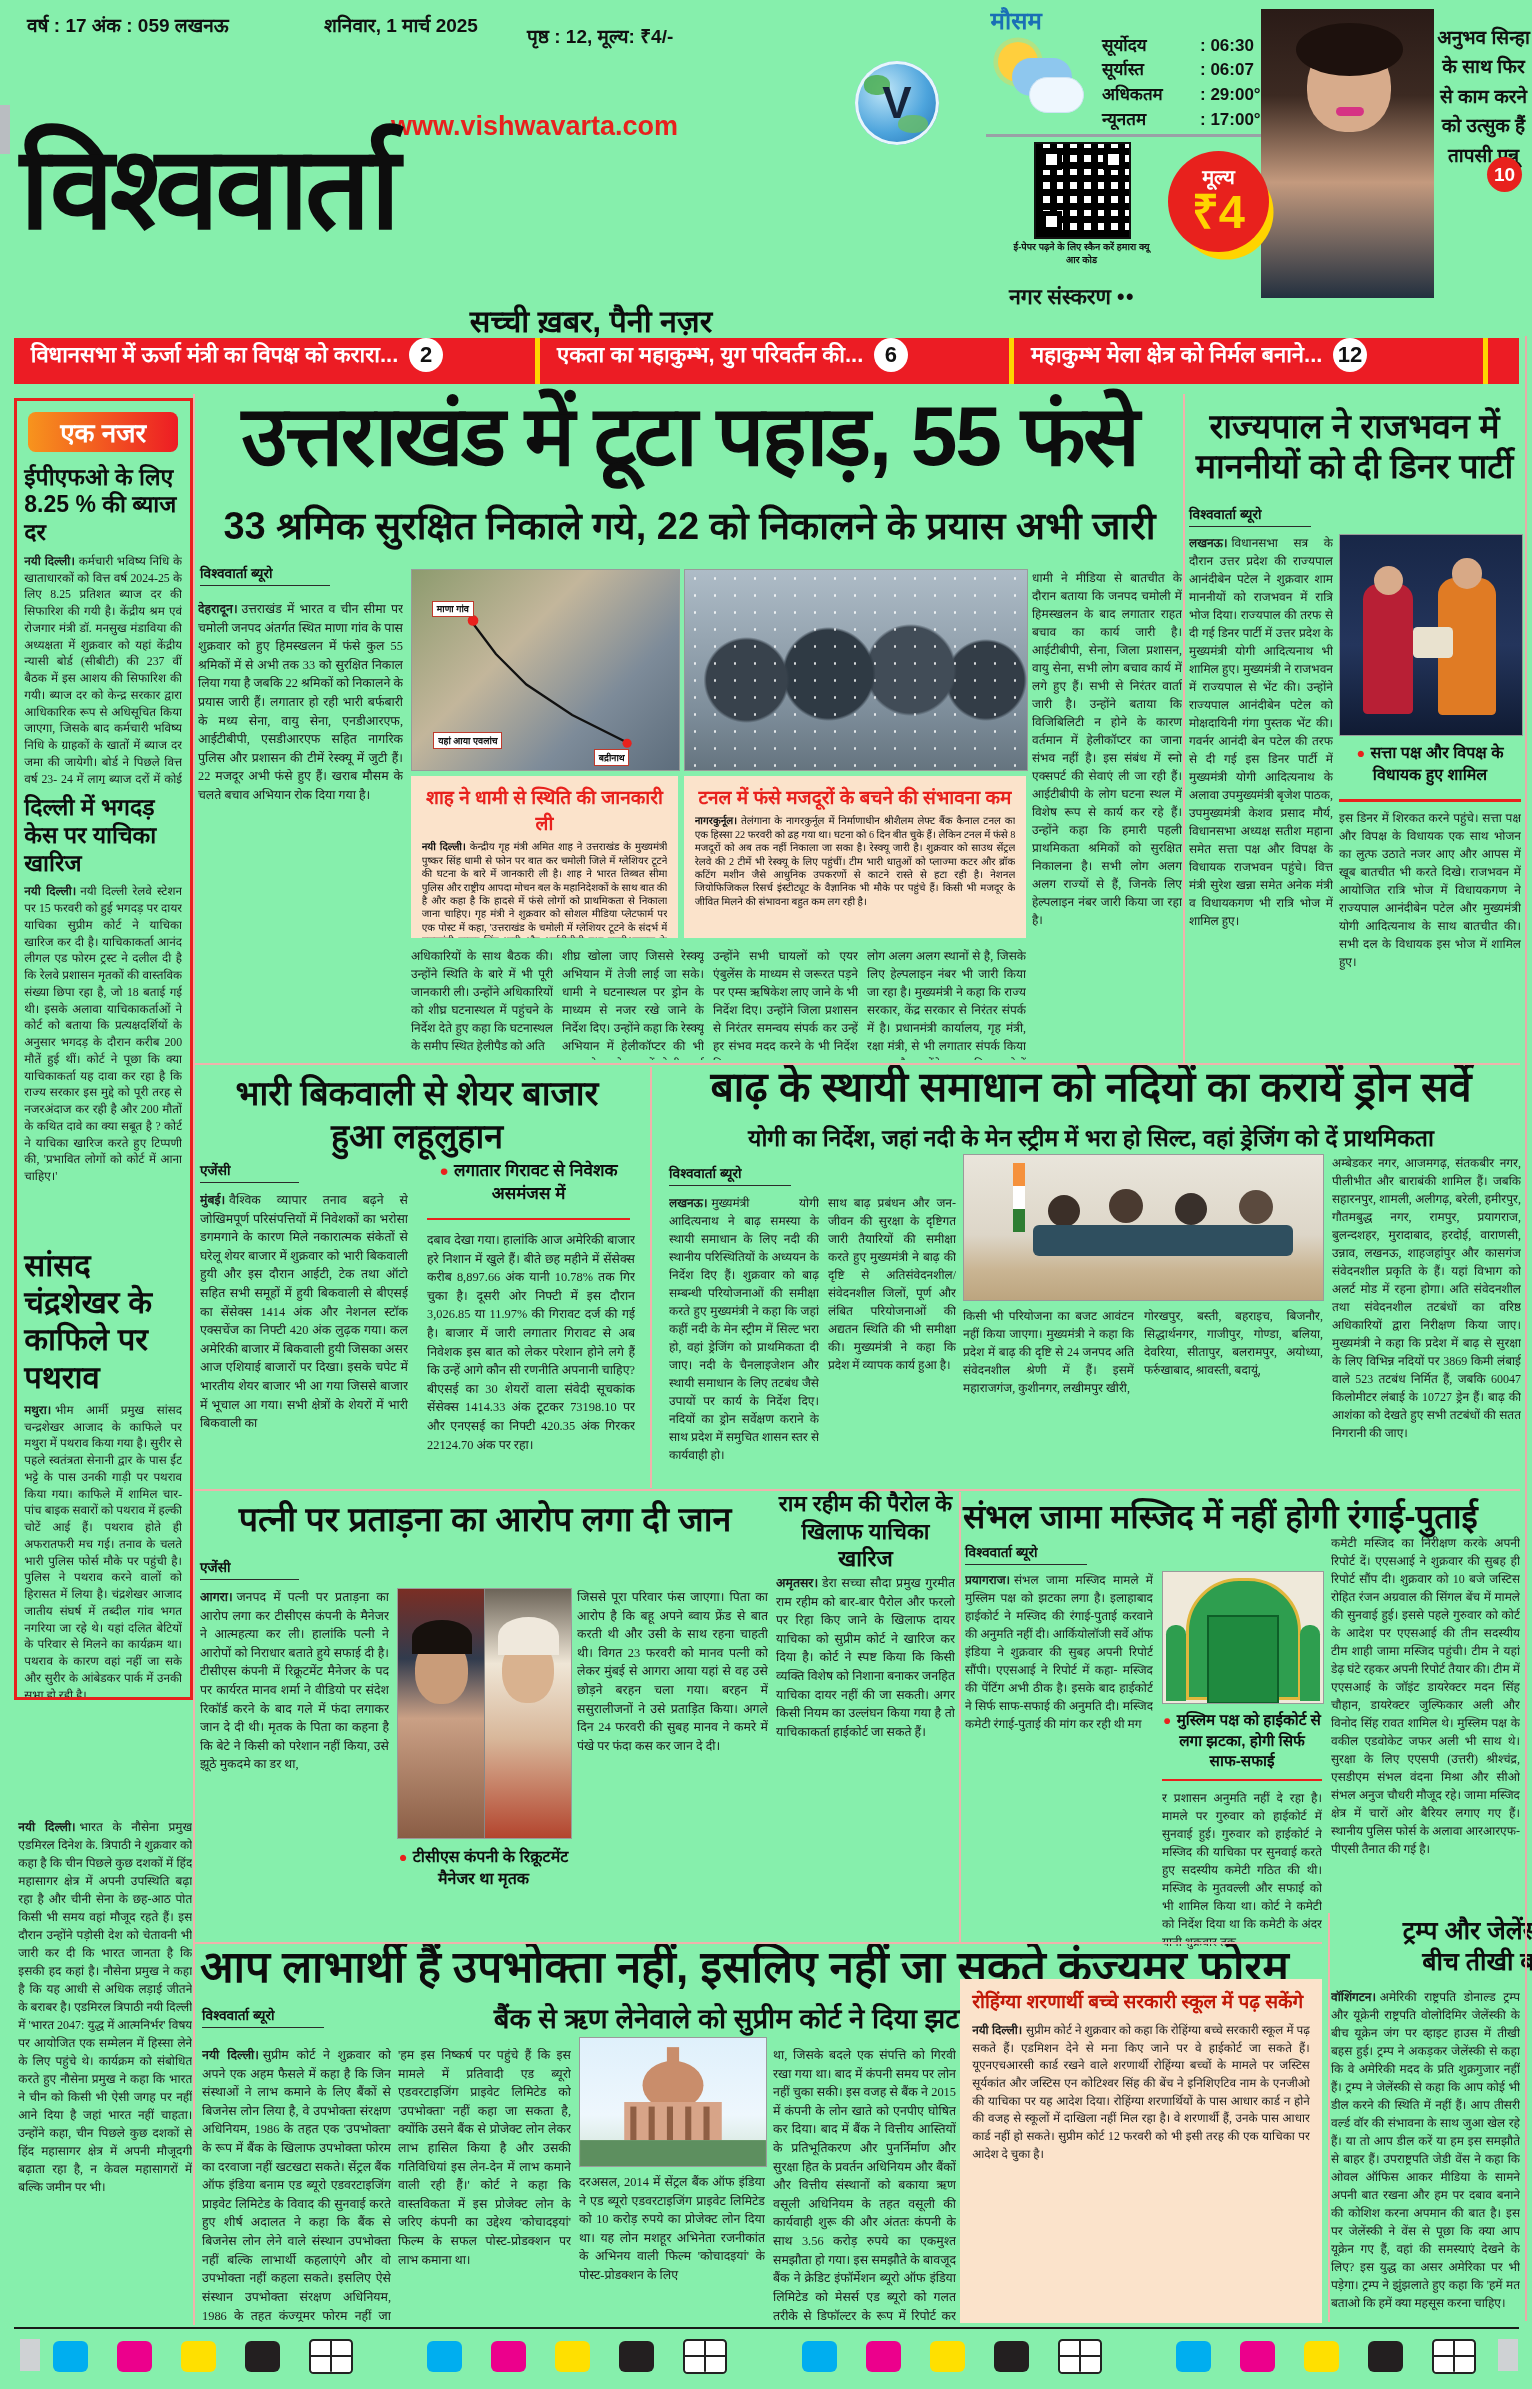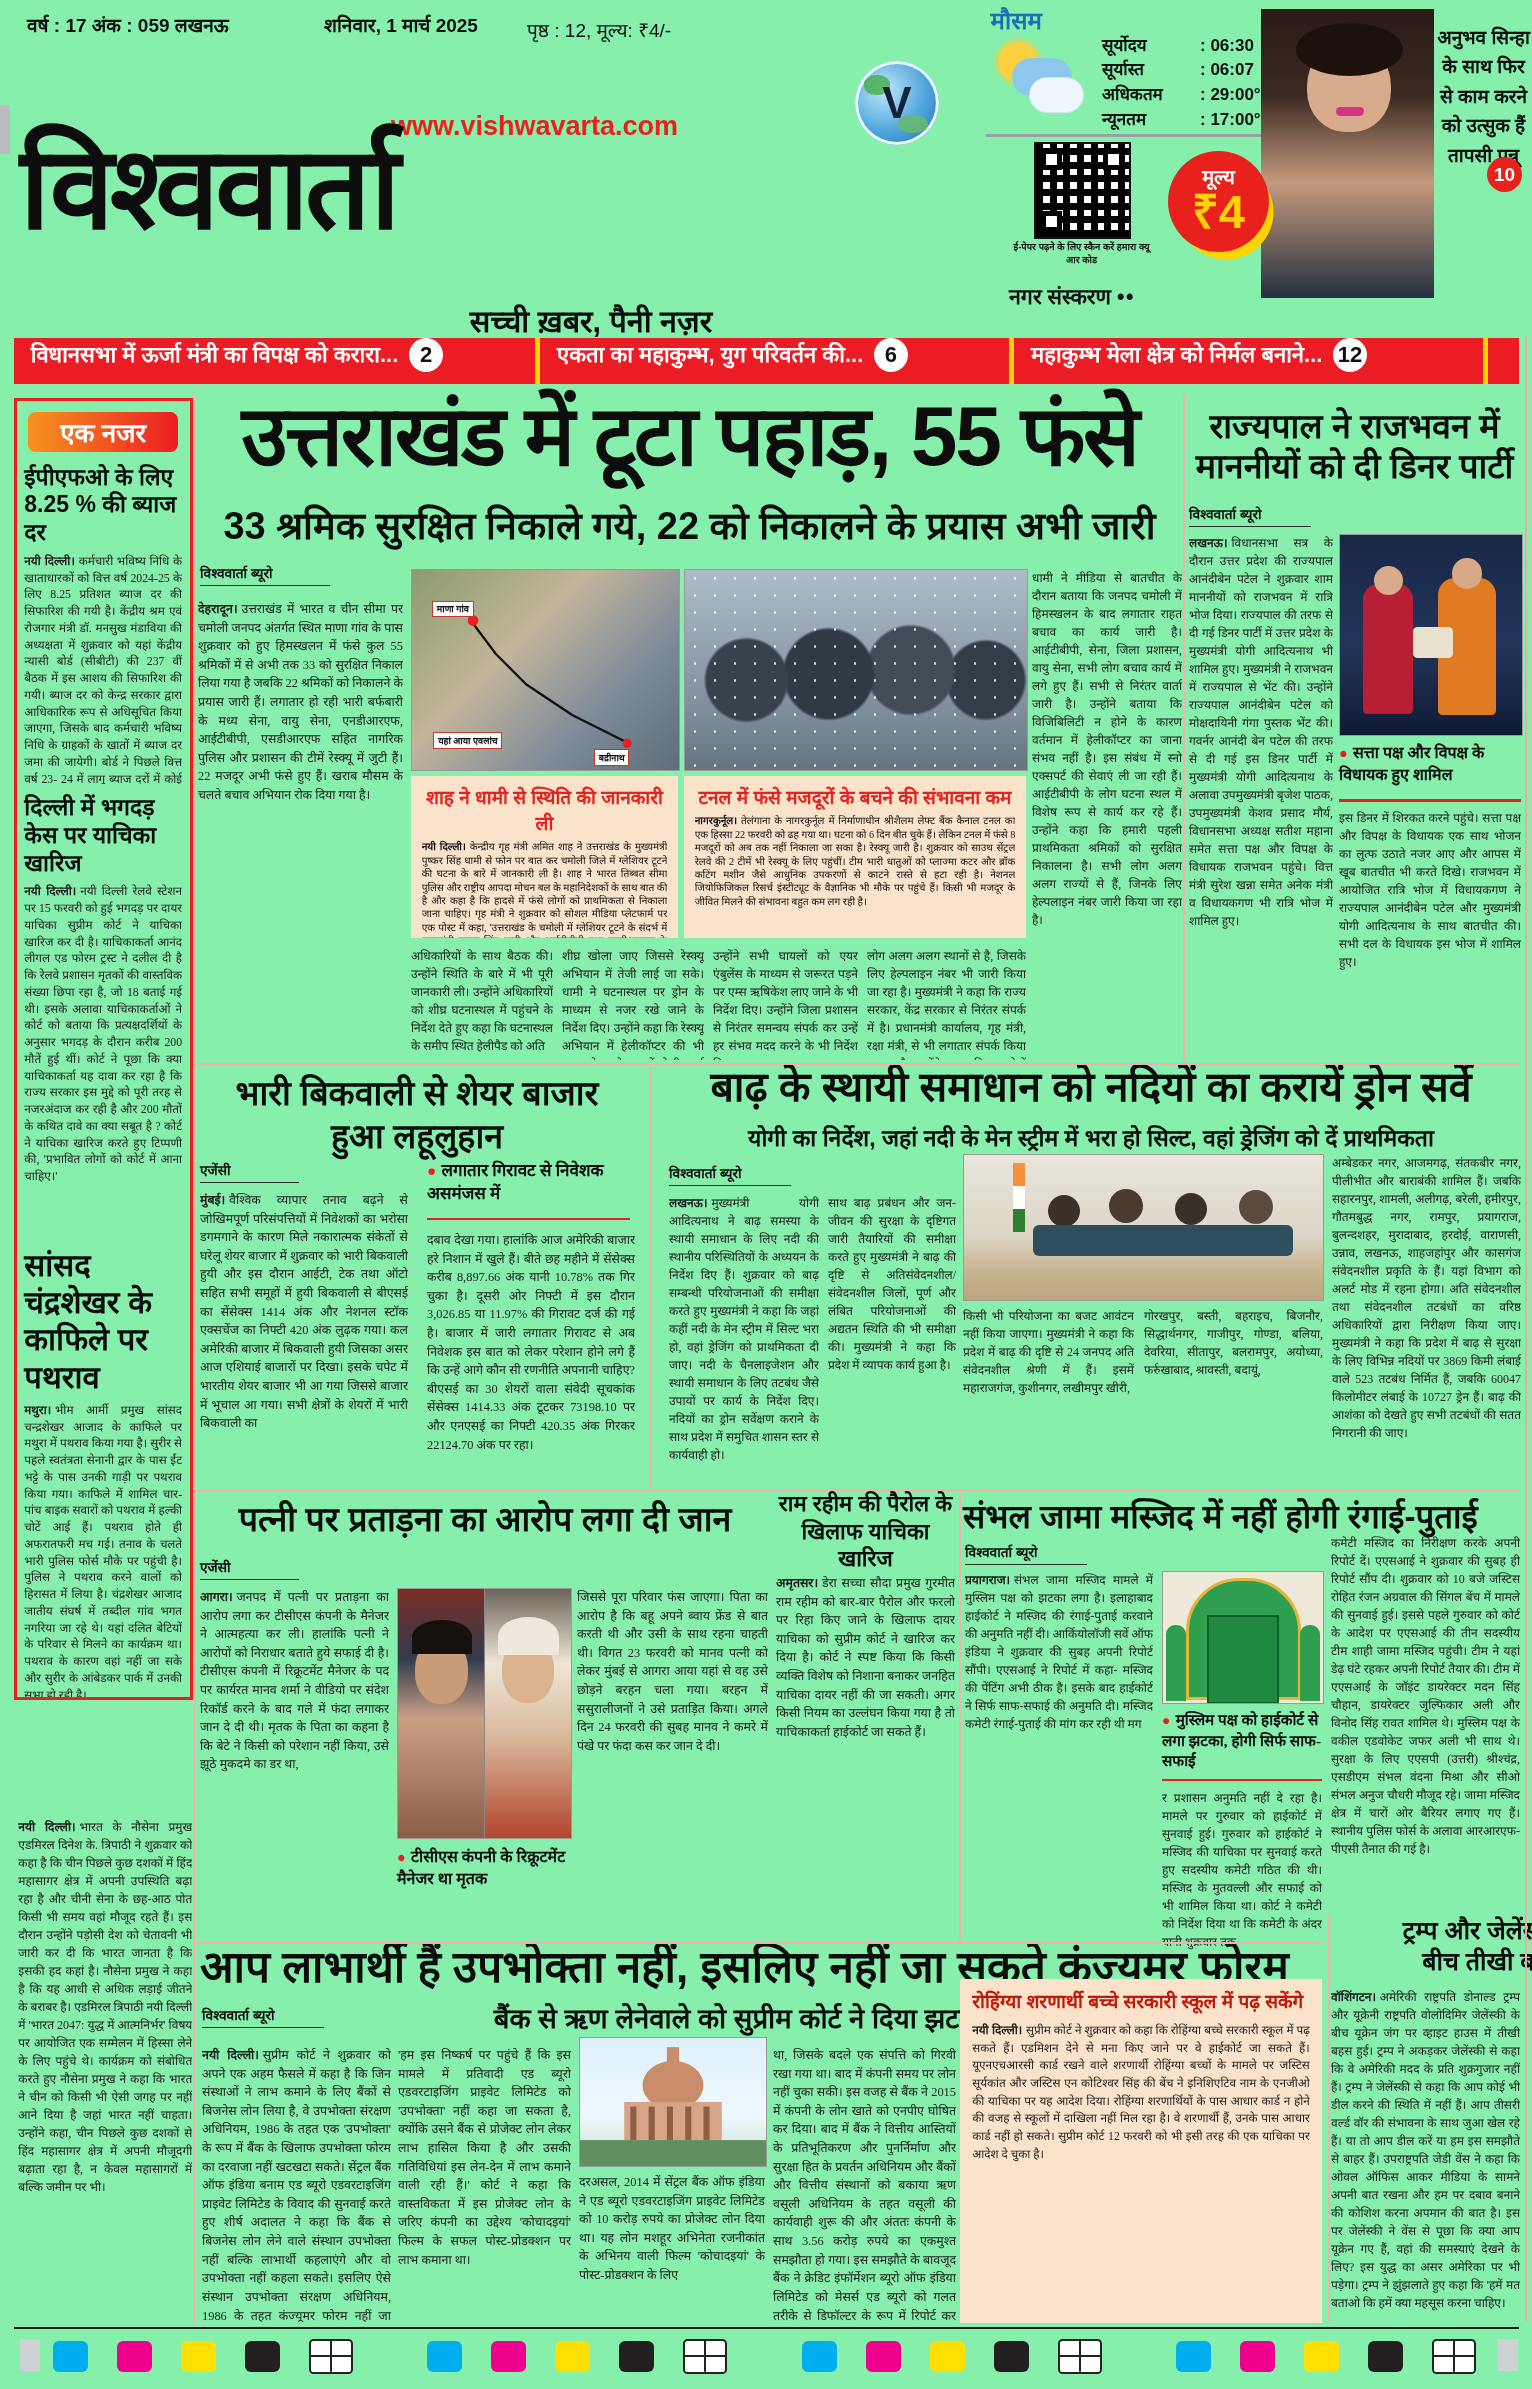--- a/index.html
+++ b/index.html
@@ -5,21 +5,21 @@
   html,body{margin:0;padding:0;background:#e8e8e4;}
   #paper{position:relative;width:1533px;height:2389px;background:#86efac;margin:0 auto;
          font-family:"Liberation Sans",sans-serif;color:#111;overflow:hidden;}
   .abs{position:absolute;}
   .hl{font-family:"Liberation Sans",sans-serif;font-weight:800;color:#0d0d0d;}
   .body-col{font-family:"Liberation Serif",serif;font-size:12.4px;line-height:1.5;text-align:justify;
             overflow:hidden;color:#1c1c1c;}
   .body-col .dateline{font-weight:bold;font-family:"Liberation Sans",sans-serif;margin-right:3.8px;}
   .byline{font-family:"Liberation Sans",sans-serif;font-weight:bold;font-size:13.7px;color:#101010;
           border-bottom:1.9px solid #2b2b2b;padding-bottom:3.1px;display:inline-block;}
-  .caption{font-family:Liberation Serif, serif;font-weight:bold;font-size:16px;line-height:1.35;color:#0e0e0e;}
+  .caption{font-family:Liberation Sans, sans-serif;font-weight:bold;font-size:16px;line-height:1.35;color:#0e0e0e;text-align:center;}
   .dot{color:#e8211d;margin-right:5.3px;font-size:0.9em;}
   .photo{position:absolute;overflow:hidden;border:0.8px solid #9a9a9a;background:#ccc;}
   .sep-h{position:absolute;height:1.5px;background:#f0b2ac;}
   .sep-v{position:absolute;width:1.5px;background:#f0b2ac;}
   .redrule{background:#e8211d;height:3.1px;position:absolute;}
   .chip{position:absolute;background:#fff;border:1.1px solid #c0392b;font-size:9.2px;font-weight:bold;
         padding:0.8px 3.8px;white-space:nowrap;}
   .cmyk{position:absolute;display:flex;gap:29px;align-items:center;}
   .cmyk i{width:35px;height:30.5px;border-radius:6.1px;display:inline-block;}
   .reg{width:40px;height:30.5px;border:2.3px solid #222;border-radius:4.6px;background:
@@ -35,21 +35,21 @@
   .box-peach .b{font-family:"Liberation Serif",serif;font-size:10.2px;line-height:1.32;text-align:justify;}
 </style>
 </head>
 <body>
 
 <div id="paper">
 
   <div class="abs" style="left:0;top:138;width:10px;height:49px;background:#b9bdc1;top:105px;"></div>
   <div class="abs" style="left:27px;top:12.2px;font-size:19px;font-weight:bold;">वर्ष : 17 अंक : 059 लखनऊ</div>
   <div class="abs" style="left:324px;top:12.2px;font-size:19px;font-weight:bold;">शनिवार, 1 मार्च 2025</div>
-  <div class="abs" style="left:527px;top:17px;font-size:19px;font-weight:normal;">पृष्ठ : 12, मूल्य: ₹4/-</div>
+  <div class="abs" style="left:527px;top:23px;font-size:19px;font-weight:bold;">पृष्ठ : 12, मूल्य: ₹4/-</div>
 
   <div class="abs" style="left:986px;top:3.1px;width:330px;height:131px;border-bottom:3.8px solid #9aa0a6;">
     <div style="position:absolute;left:4.6px;top:0;font-size:24px;font-weight:800;color:#1a6fb5;">मौसम</div>
     <div style="position:absolute;left:6.1px;top:34px;width:93px;height:82px;">
       <span style="position:absolute;left:6.1px;top:4.6px;width:40px;height:40px;border-radius:50%;background:#ffcf3d;box-shadow:0 0 0 4.6px rgba(255,207,61,.35);"></span>
       <span style="position:absolute;left:20px;top:21.4px;width:60px;height:38px;border-radius:20px;background:#8ec7ee;"></span>
       <span style="position:absolute;left:37px;top:40px;width:53px;height:34px;border-radius:18.3px;background:#eef7fe;border:0.8px solid #cfe4f4;"></span>
     </div>
     <div style="position:absolute;left:116px;top:30.5px;width:211px;font-size:17px;font-weight:bold;line-height:1.45;">
       <div><span style="display:inline-block;width:98px;">सूर्योदय</span><span>: 06:30</span></div>

